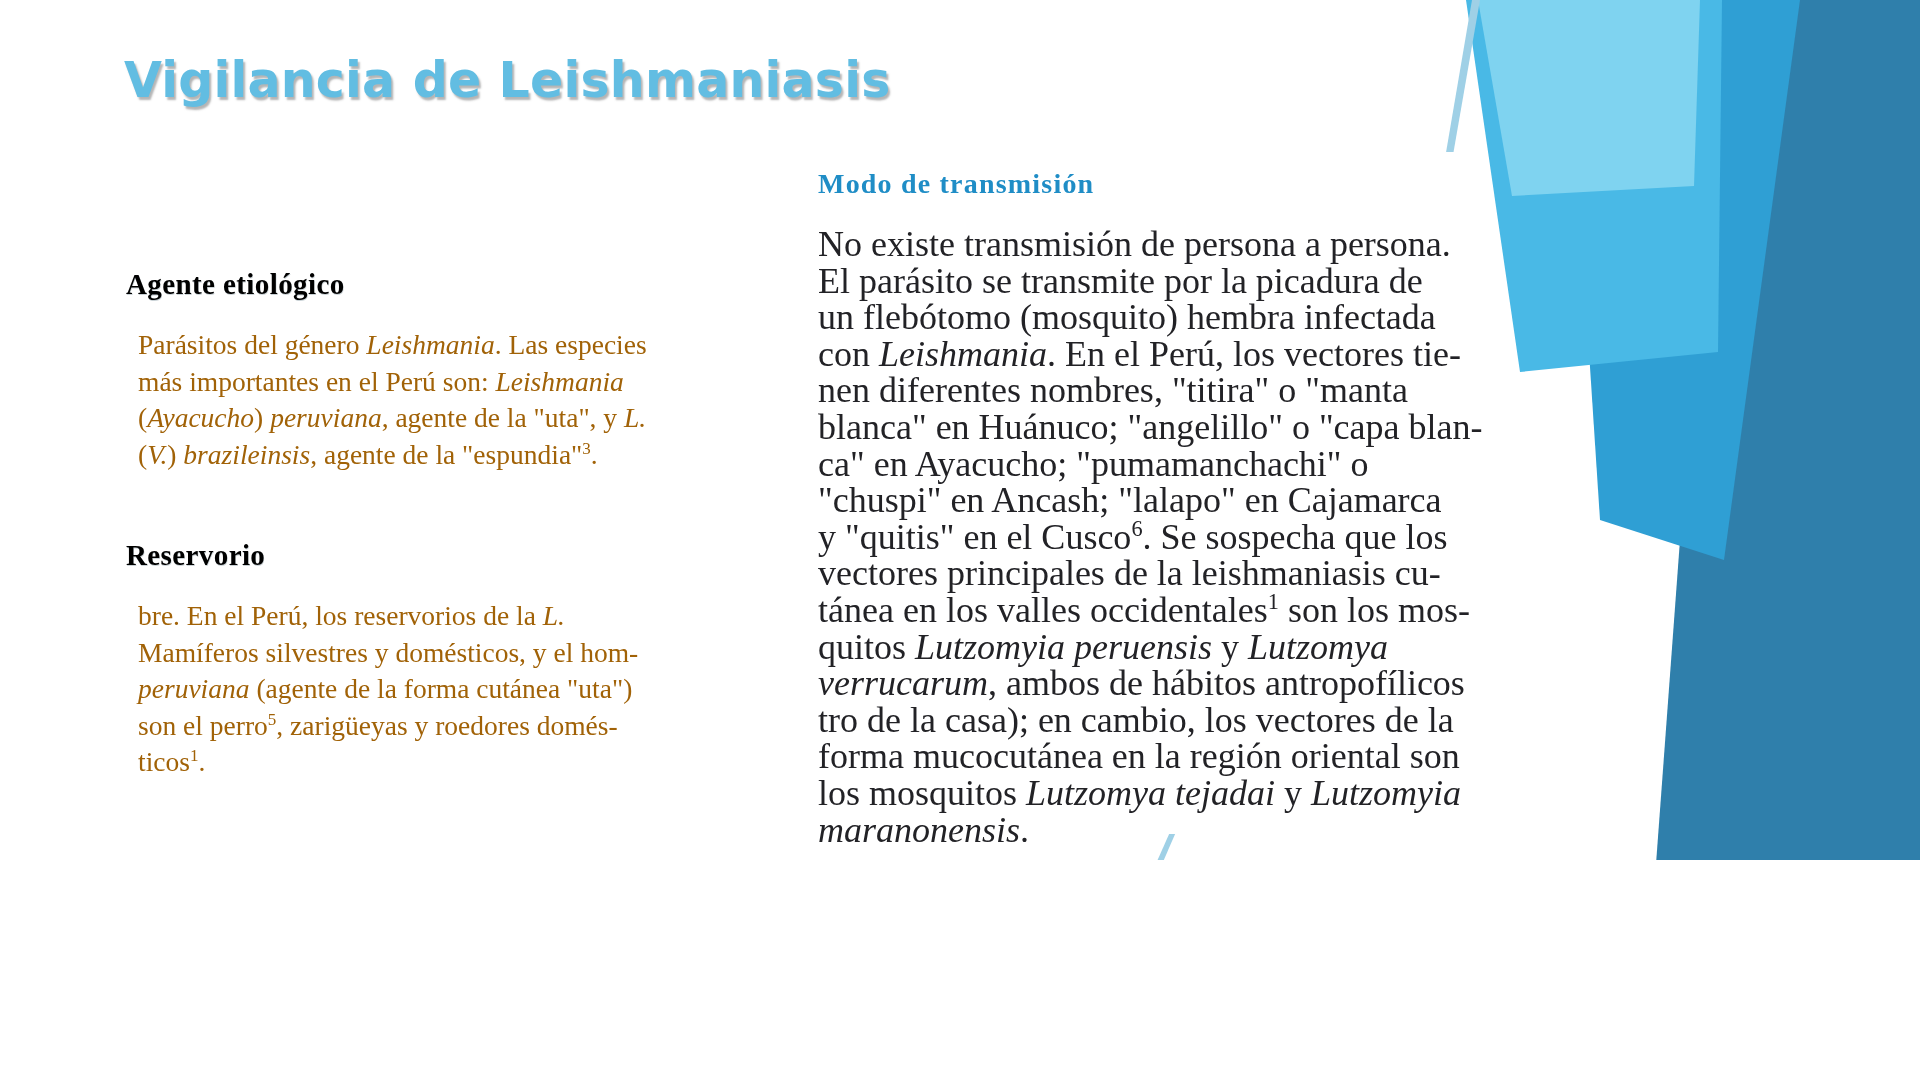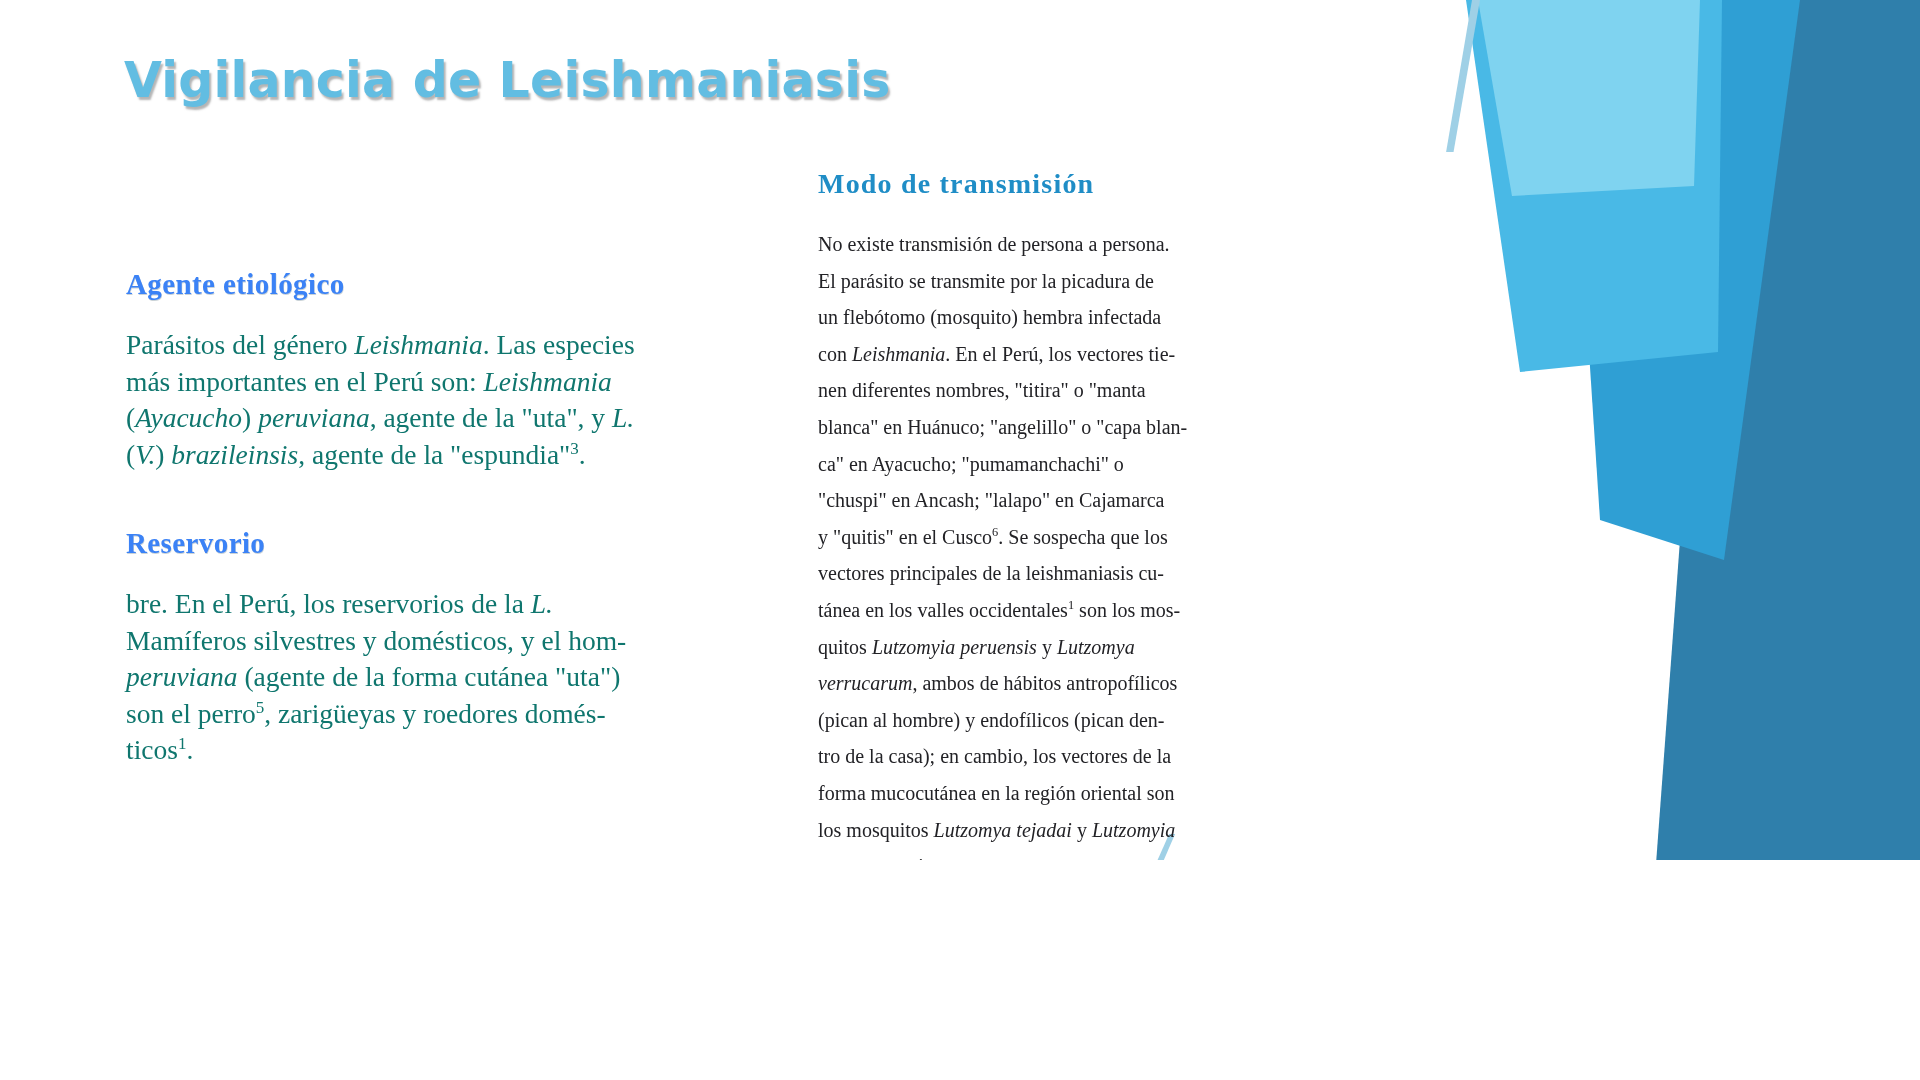--- a/index.html
+++ b/index.html
@@ -50,32 +50,32 @@
   
   #left-col {
     left: 126px;
     top: 268px;
     width: 660px;
   }
   #left-col .sec-head {
     font-family: "Liberation Serif", serif;
     font-weight: bold;
     font-size: 29px;
-    color: #3b82f6;
+    color: #000000;
     letter-spacing: 0.4px;
     margin: 0 0 26px 0;
     text-shadow: 0.5px 0.5px 0 rgba(190,200,205,0.8);
   }
   #left-col .sec-head.second { margin-top: 0; }
   #left-col p.body {
-    margin: 0;
+    margin: 12px;
     font-size: 27.5px;
     line-height: 36.5px;
     text-align: justify;
-    color: #0f766e;
+    color: #a16207;
   }
   #left-col .gap { height: 54px; }
 
   
   #right-card {
     position: absolute;
     left: 806px;
     top: 152px;
     width: 672px;
     height: 682px;
@@ -90,21 +90,21 @@
   #right-col .sec-head {
     font-family: "Liberation Serif", serif;
     font-weight: bold;
     font-size: 28px;
     color: #1f8dc6;
     letter-spacing: 1.2px;
     margin: 4px 0 26px 0;
   }
   #right-col p.body {
     margin: 0;
-    font-size: 20px;
+    font-size: 36px;
     line-height: 36.6px;
     text-align: justify;
     text-align-last: left;
     color: #222226;
   }
 
   i, .it { font-style: italic; }
   sup { font-size: 0.62em; vertical-align: super; line-height: 0; }
 
   .nowrapline { display: block; white-space: nowrap; }
@@ -175,21 +175,20 @@
       <span class="nowrapline">con <i>Leishmania</i>. En el Perú, los vectores tie-</span>
       <span class="nowrapline">nen diferentes nombres, "titira" o "manta</span>
       <span class="nowrapline">blanca" en Huánuco; "angelillo" o "capa blan-</span>
       <span class="nowrapline">ca" en Ayacucho; "pumamanchachi" o</span>
       <span class="nowrapline">"chuspi" en Ancash; "lalapo" en Cajamarca</span>
       <span class="nowrapline">y "quitis" en el Cusco<sup>6</sup>. Se sospecha que los</span>
       <span class="nowrapline">vectores principales de la leishmaniasis cu-</span>
       <span class="nowrapline">tánea en los valles occidentales<sup>1</sup> son los mos-</span>
       <span class="nowrapline">quitos <i>Lutzomyia peruensis</i> y <i>Lutzomya</i></span>
       <span class="nowrapline"><i>verrucarum</i>, ambos de hábitos antropofílicos</span>
-      <span class="nowrapline">(pican al hombre) y endofílicos (pican den-</span>
       <span class="nowrapline">tro de la casa); en cambio, los vectores de la</span>
       <span class="nowrapline">forma mucocutánea en la región oriental son</span>
       <span class="nowrapline">los mosquitos <i>Lutzomya tejadai</i> y <i>Lutzomyia</i></span>
       <span class="nowrapline"><i>maranonensis</i>.</span>
     </p>
   </div>
 
 </div>
 
 </body></html>

